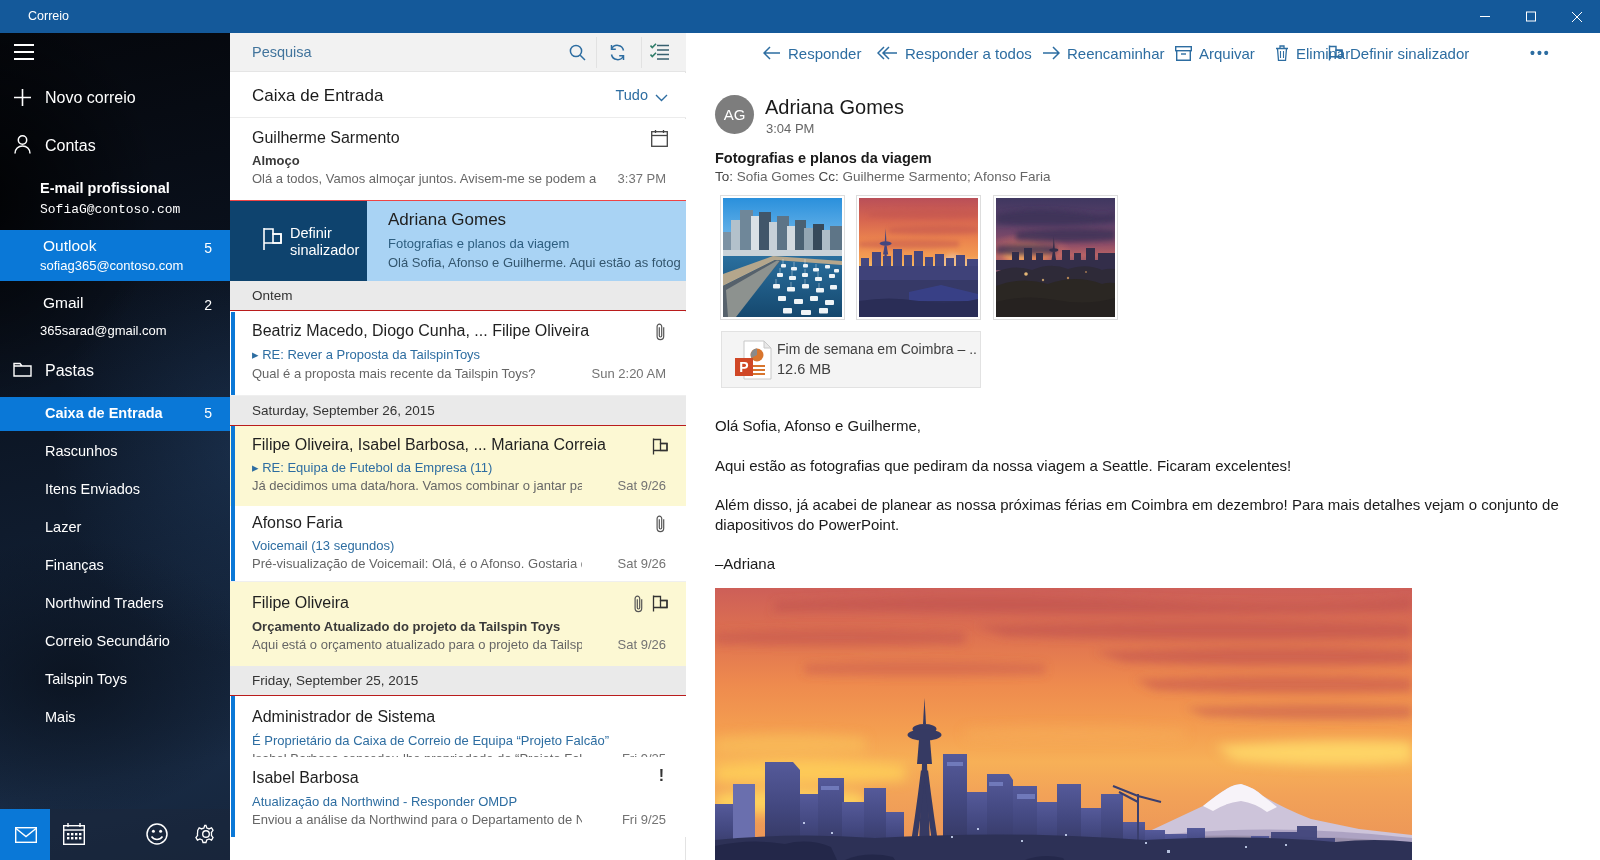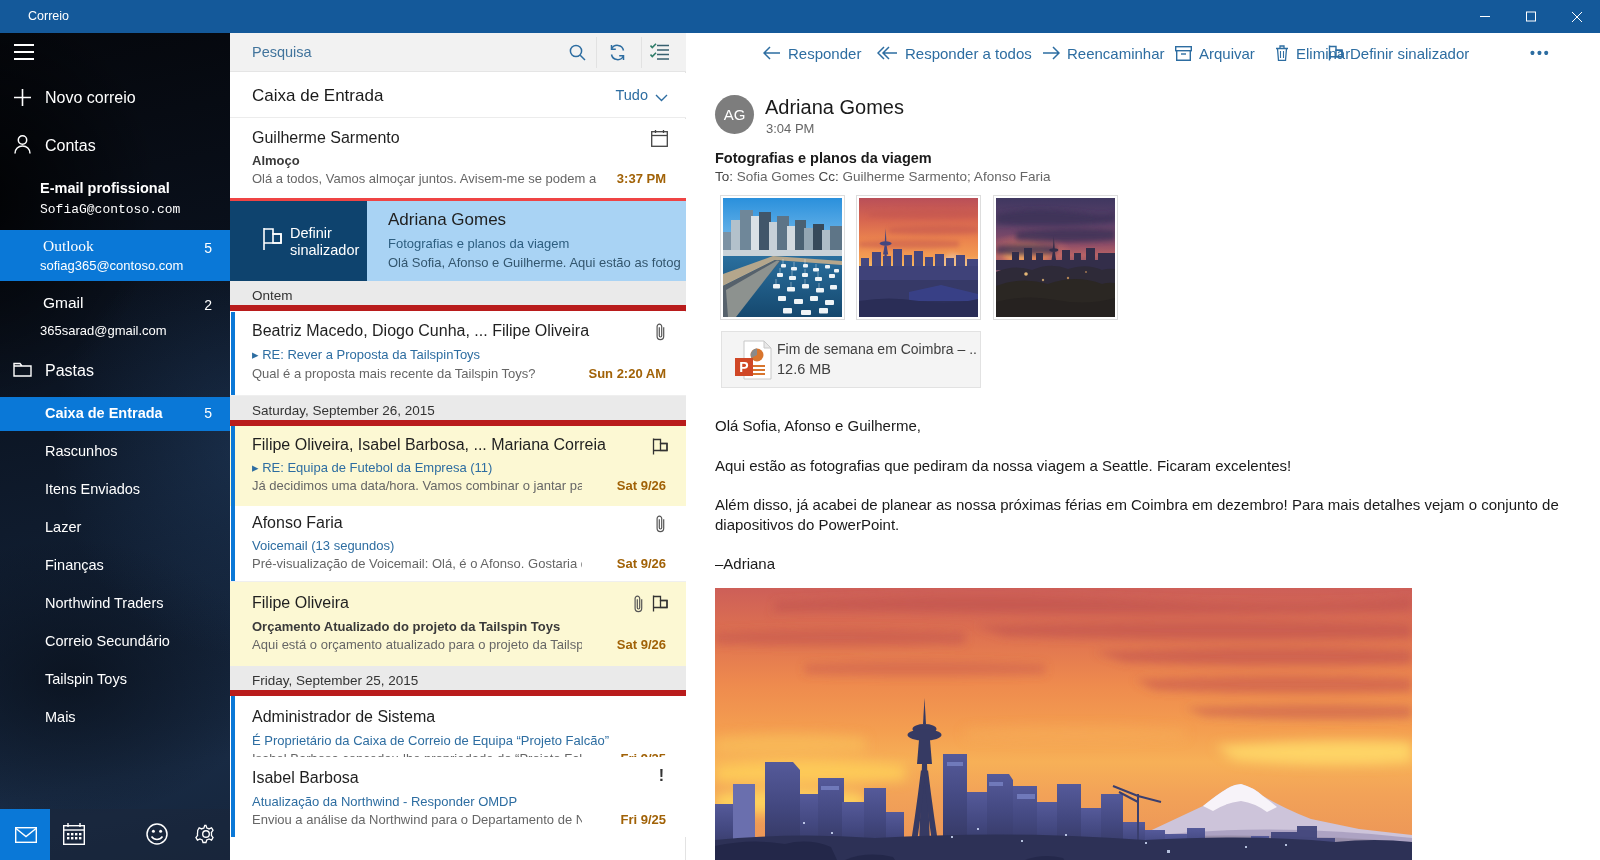--- a/index.html
+++ b/index.html
@@ -24,23 +24,23 @@
 #listpane{position:absolute;left:230px;top:33px;width:456px;height:827px;background:#fff;border-right:1px solid #e3e3e3;}
 #searchrow{position:absolute;left:0;top:0;width:456px;height:39px;background:#f2f2f2;border-bottom:1px solid #e5e5e5;}
 #searchrow .ph{position:absolute;left:22px;top:11px;font-size:14.5px;color:#42749c;}
 #lhead{position:absolute;left:0;top:40px;width:456px;height:45px;background:#fff;border-bottom:1px solid #ececec;}
 #lhead .hd{position:absolute;left:22px;top:13px;font-size:17px;color:#1a1a1a;}
 #lhead .tudo{position:absolute;right:38px;top:14px;font-size:14.5px;color:#2d6da1;}
 .mailrow{position:absolute;left:0;width:456px;background:#fff;}
 .mr-name{position:absolute;left:22px;font-size:16px;color:#1f1f1f;white-space:nowrap;}
 .mr-subj{position:absolute;left:22px;font-size:13px;white-space:nowrap;}
 .mr-prev{position:absolute;left:22px;font-size:13px;color:#666;white-space:nowrap;overflow:hidden;}
-.mr-date{position:absolute;right:20px;font-size:13px;color:#a16207;background:inherit;padding-left:6px;font-weight:bold;}
+.mr-date{position:absolute;right:20px;font-size:13px;color:#737373;background:inherit;padding-left:6px;}
 .unread-bar{position:absolute;left:1px;top:0;bottom:0;width:4px;background:#0a78d7;}
-.dateband{position:absolute;left:0;width:456px;height:30px;background:#eaeaea;border-bottom:6px solid #b91c1c;}
+.dateband{position:absolute;left:0;width:456px;height:30px;background:#eaeaea;border-bottom:1px solid #b91c1c;}
 .dateband span{position:absolute;left:22px;top:7px;font-size:13.5px;color:#333;}
 .blue-subj{color:#2d6da1;}
 .dark-subj{color:#3a3a3a;}
 #readpane{position:absolute;left:687px;top:33px;width:913px;height:634px;background:#fff;}
 #toolbar{position:absolute;left:0;top:0;width:913px;height:40px;background:#fff;}
 .tb-item{position:absolute;top:0;height:40px;display:flex;align-items:center;gap:7px;color:#2d6da1;font-size:15px;white-space:nowrap;}
 .avatar{position:absolute;left:28px;top:62px;width:39px;height:39px;border-radius:50%;background:#7d7d7d;color:#fff;font-size:15px;text-align:center;line-height:39px;}
 #sendername{position:absolute;left:78px;top:63px;font-size:20px;color:#1a1a1a;}
 #sendtime{position:absolute;left:79px;top:88px;font-size:13px;color:#666;}
 #subjline{position:absolute;left:28px;top:117px;font-size:14.5px;font-weight:bold;color:#1a1a1a;}
@@ -78,21 +78,21 @@
   <svg style="position:absolute;left:14px;top:102px" width="17" height="19" viewBox="0 0 17 19">
       <circle cx="8.5" cy="5" r="4.2" fill="none" stroke="#fff" stroke-width="1.5"></circle>
       <path d="M1 18.5c0-4.5 3.3-7.5 7.5-7.5s7.5 3 7.5 7.5" fill="none" stroke="#fff" stroke-width="1.5"></path>
     </svg>
   <div class="sb-txt" style="top:104px">Contas</div>
 
   <div class="sb-sub" style="left:40px;top:147px;font-size:14.5px;font-weight:bold;">E-mail profissional</div>
   <div class="sb-sub" style="left:40px;top:169px;font-family:Liberation Mono, monospace;">SofiaG@contoso.com</div>
 
   <div class="sb-item sel" style="top:197px;height:51px;">
-    <div class="sb-sub" style="left:43px;top:7px;font-size:15.5px;font-family:Liberation Serif, serif;">Outlook</div>
+    <div class="sb-sub" style="left:43px;top:7px;font-size:15.5px;">Outlook</div>
     <div class="sb-sub" style="left:40px;top:28px;">sofiag365@contoso.com</div>
     <div class="sb-count" style="top:10px;">5</div>
   </div>
   <div class="sb-item" style="top:254px;height:51px;">
     <div class="sb-sub" style="left:43px;top:7px;font-size:15.5px;">Gmail</div>
     <div class="sb-sub" style="left:40px;top:28px;margin-top:8px;">365sarad@gmail.com</div>
     <div class="sb-count" style="top:10px;">2</div>
   </div>
 
   <svg style="position:absolute;left:13px;top:328px" width="19" height="16" viewBox="0 0 19 16">
@@ -171,21 +171,21 @@
     <div style="position:absolute;left:411px;top:4px;width:1px;height:31px;background:#e2e2e2;"></div>
   </div>
   <div id="lhead">
     <span class="hd">Caixa de Entrada</span>
     <span class="tudo">Tudo</span>
     <svg style="position:absolute;right:18px;top:21px" width="13" height="8" viewBox="0 0 13 8">
         <path d="M1 1l5.5 5.5L12 1" fill="none" stroke="#2d6da1" stroke-width="1.4"></path>
       </svg>
   </div>
 
-  <div class="mailrow" style="top:86px;height:82px;border-bottom:3px solid #ef4444;">
+  <div class="mailrow" style="top:86px;height:82px;border-bottom:1px solid #ef4444;">
     <div class="mr-name" style="top:10px;">Guilherme Sarmento</div>
     <div class="mr-subj dark-subj" style="top:34px;font-weight:bold;">Almoço</div>
     <div class="mr-prev" style="top:52px;width:350px;">Olá a todos, Vamos almoçar juntos. Avisem-me se podem a</div>
     <div class="mr-date" style="top:52px;">3:37 PM</div>
     <svg style="position:absolute;right:18px;top:11px" width="17" height="17" viewBox="0 0 17 17">
         <rect x="0.7" y="1.7" width="15.6" height="14.6" fill="none" stroke="#444" stroke-width="1.3"></rect>
         <path d="M1 5.5h15" stroke="#444" stroke-width="1.3"></path>
         <path d="M4.5 0v3M12.5 0v3" stroke="#444" stroke-width="1.3"></path>
       </svg>
   </div>

